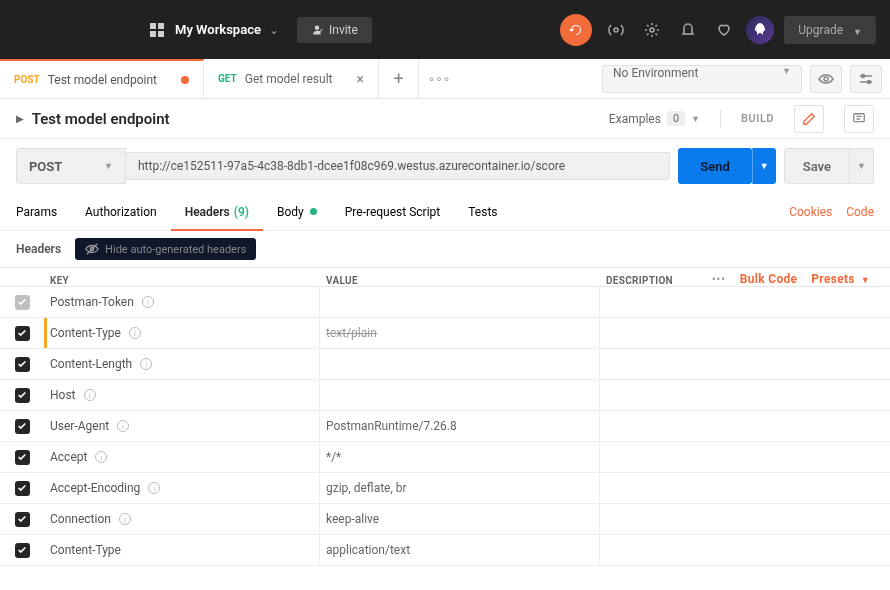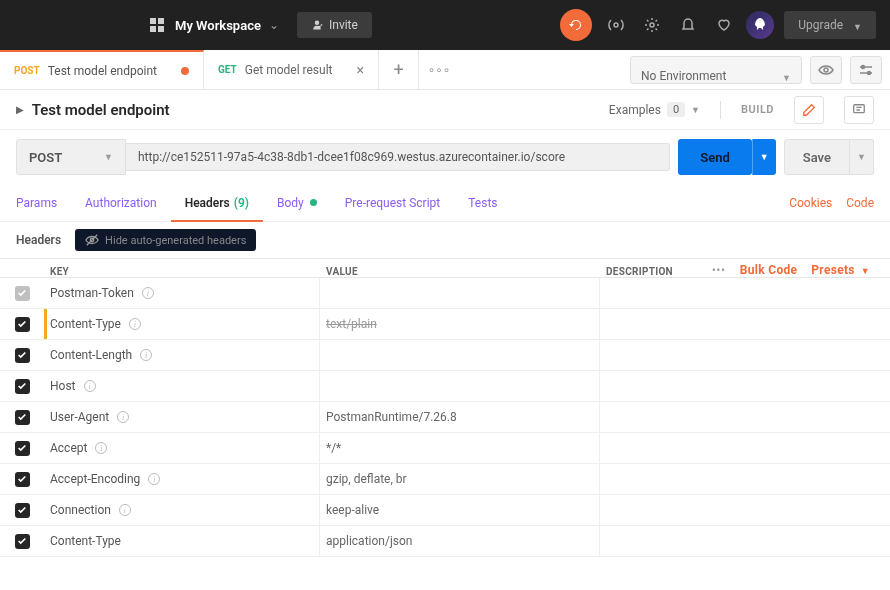--- a/index.html
+++ b/index.html
@@ -1,17 +1,17 @@
 <!DOCTYPE html>
 <html><head>
 <meta charset="utf-8">
 <style>
 *{box-sizing:border-box;margin:0;padding:0;font-family:-apple-system,BlinkMacSystemFont,"Segoe UI",Roboto,sans-serif}
 body{width:890px;height:590px;background:#fff;font-size:12px;color:#282828;overflow:hidden}
-.topbar{height:50px;background:#212121;display:flex;align-items:center;padding:0 14px;color:#d0d0d0}
+.topbar{height:59px;background:#212121;display:flex;align-items:center;padding:0 14px;color:#d0d0d0}
 .grid-icon{width:16px;height:16px;display:inline-block;margin-left:135px}
 .grid-icon svg{fill:#d0d0d0}
 .ws-name{font-size:13px;font-weight:600;margin-left:10px;color:#fff}
 .chev{margin-left:8px;color:#999}
 .invite-btn{display:flex;align-items:center;background:#3c3c3c;border:none;color:#d0d0d0;padding:6px 14px;border-radius:3px;font-size:12px;margin-left:18px;cursor:pointer}
 .invite-btn svg{width:12px;height:12px;margin-right:6px;fill:#d0d0d0}
 .tb-spacer{flex:1}
 .tb-icon{width:32px;height:32px;display:flex;align-items:center;justify-content:center;cursor:pointer;color:#aaa;margin:0 2px}
 .tb-icon svg{width:16px;height:16px}
 .sync-btn{width:32px;height:32px;border-radius:50%;background:#f26b3a;display:flex;align-items:center;justify-content:center;cursor:pointer;margin-right:6px}
@@ -25,21 +25,21 @@
 .tab.active{border-top:2px solid #f26b3a}
 .method-post{color:#f5a623;font-weight:700;font-size:10px;margin-right:8px}
 .method-get{color:#26b47f;font-weight:700;font-size:10px;margin-right:8px}
 .tab-title{color:#666}
 .tab.active .tab-title{color:#555}
 .dot{width:8px;height:8px;border-radius:50%;background:#f26b3a;margin-left:24px}
 .tab-close{margin-left:24px;color:#888;font-size:14px}
 .tab-plus{width:40px;display:flex;align-items:center;justify-content:center;color:#888;font-size:18px;border-right:1px solid #e6e6e6;cursor:pointer}
 .tab-more{width:40px;display:flex;align-items:center;justify-content:center;color:#999;cursor:pointer}
 .tabbar-right{margin-left:auto;display:flex;align-items:center;padding-right:8px;gap:8px}
-.env-select{width:172px;height:28px;background:#f5f5f5;border:1px solid #e0e0e0;border-radius:3px;display:flex;align-items:flex-end;padding:0 10px;color:#666;font-size:12px;cursor:pointer}
+.env-select{width:200px;height:28px;background:#f5f5f5;border:1px solid #e0e0e0;border-radius:3px;display:flex;align-items:flex-start;padding:0 10px;color:#666;font-size:12px;cursor:pointer}
 .env-select .caret{margin-left:auto;font-size:9px;color:#999}
 .sq-btn{width:32px;height:28px;background:#f5f5f5;border:1px solid #e0e0e0;border-radius:3px;display:flex;align-items:center;justify-content:center;cursor:pointer;color:#888}
 .req-header{height:40px;display:flex;align-items:center;padding:0 16px;border-bottom:1px solid #f0f0f0}
 .expand-caret{color:#666;margin-right:8px;font-size:10px;cursor:pointer}
 .req-title{font-size:15px;font-weight:600;color:#282828}
 .req-header-right{margin-left:auto;display:flex;align-items:center;gap:20px}
 .examples{color:#666;font-size:12px;display:flex;align-items:center;gap:6px;cursor:pointer}
 .ex-badge{background:#eee;border-radius:3px;padding:1px 6px;font-size:11px;color:#666}
 .divider{width:1px;height:18px;background:#e0e0e0}
 .build{color:#999;font-size:11px;font-weight:600;letter-spacing:0.5px;cursor:pointer}
@@ -47,21 +47,21 @@
 .comment-btn{width:30px;height:28px;border:1px solid #e0e0e0;border-radius:3px;display:flex;align-items:center;justify-content:center;cursor:pointer;color:#888}
 .url-bar{height:54px;display:flex;align-items:center;padding:12px 16px;gap:8px}
 .method-select{width:110px;height:36px;background:#f0f0f0;border:1px solid #e0e0e0;border-radius:3px 0 0 3px;display:flex;align-items:center;padding:0 12px;font-size:13px;font-weight:600;color:#555;cursor:pointer}
 .method-select .caret{margin-left:auto;font-size:9px;color:#999}
 .url-input{flex:1;height:28px;background:#f0f0f0;border:1px solid #e0e0e0;border-left:none;border-radius:0 3px 3px 0;padding:0 12px;font-size:12px;color:#555;outline:none;margin-left:-8px}
 .send-btn{height:36px;background:#097bed;color:#0f172a;border:none;border-radius:3px;padding:0 22px;font-size:13px;font-weight:600;cursor:pointer;display:flex;align-items:center}
 .send-caret{width:24px;height:36px;background:#097bed;border:none;border-left:1px solid rgba(255,255,255,0.3);border-radius:0 3px 3px 0;color:#fff;cursor:pointer;margin-left:-8px;display:flex;align-items:center;justify-content:center;font-size:9px}
 .save-btn{height:36px;background:#f0f0f0;border:1px solid #e0e0e0;color:#666;padding:0 18px;font-size:13px;font-weight:600;border-radius:3px 0 0 3px;cursor:pointer}
 .save-caret{width:24px;height:36px;background:#f0f0f0;border:1px solid #e0e0e0;border-left:none;border-radius:0 3px 3px 0;cursor:pointer;margin-left:-8px;display:flex;align-items:center;justify-content:center;color:#999;font-size:9px}
 .subnav{height:38px;display:flex;align-items:center;padding:0 16px;border-bottom:1px solid #f0f0f0}
-.subnav-item{padding:0 14px;height:100%;display:flex;align-items:center;font-size:12px;color:#8b5cf6;cursor:pointer;position:relative}
+.subnav-item{padding:0 14px;height:100%;display:flex;align-items:center;font-size:12px;color:#000000;cursor:pointer;position:relative}
 .subnav-item:first-child{padding-left:0}
 .subnav-item.active{color:#282828;font-weight:600}
 .subnav-item.active::after{content:'';position:absolute;bottom:-1px;left:0;right:0;height:2px;background:#f26b3a}
 .count{color:#26b47f;margin-left:4px}
 .green-dot{width:7px;height:7px;border-radius:50%;background:#26b47f;margin-left:6px}
 .subnav-right{margin-left:auto;display:flex;align-items:center;gap:14px}
 .link-orange{color:#f26b3a;font-size:12px;cursor:pointer}
 .headers-toolbar{height:36px;display:flex;align-items:center;padding:0 16px}
 .headers-label{font-size:12px;font-weight:600;color:#555;margin-right:14px}
 .hide-auto{display:flex;align-items:center;background:#0f172a;border-radius:3px;padding:4px 10px;font-size:11px;color:#888;cursor:pointer}
@@ -393,16 +393,16 @@
       <div class="chk">
         <div class="chk-box chk-on">
           <svg viewBox="0 0 12 12">
             <path d="M2 6l2.5 2.5L10 3" stroke="#fff" stroke-width="2" fill="none"></path>
           </svg>
         </div>
       </div>
       <div class="key">
         <span>Content-Type</span>
       </div>
-      <div class="val">application/json</div>
+      <div class="val">application/text</div>
       <div class="desc"></div>
     </div>
   </div>
 
 </body></html>

